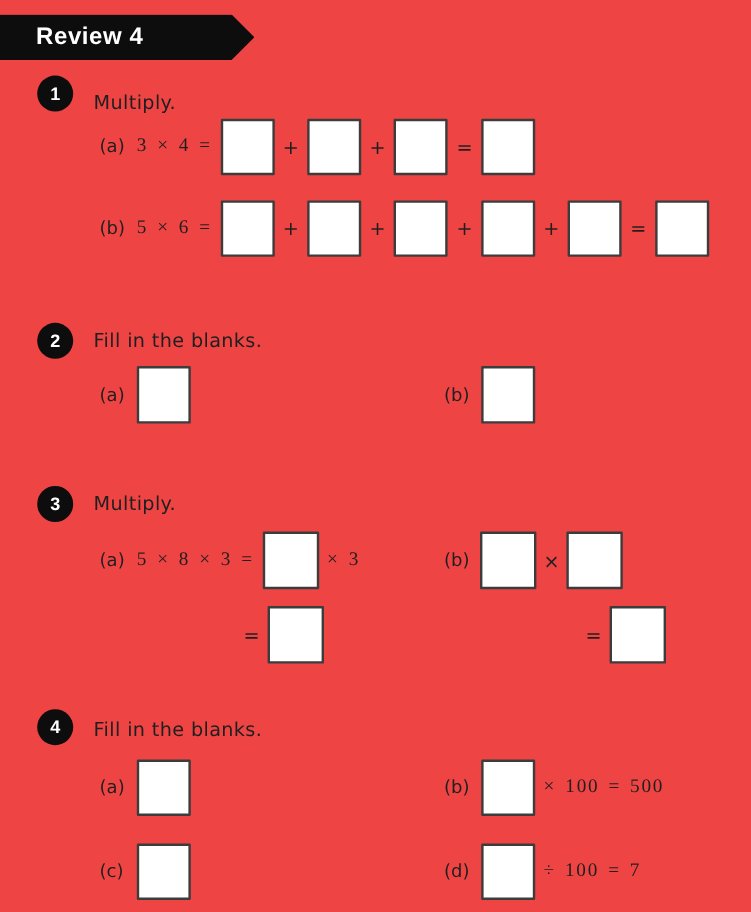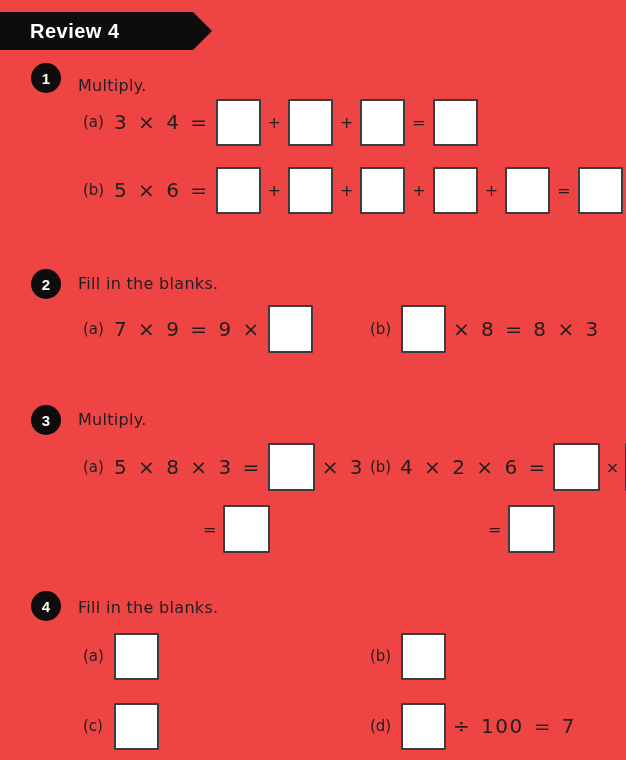--- a/index.html
+++ b/index.html
@@ -44,21 +44,21 @@
   .instr.i2 { top:274px; }
   .instr.i3 { top:410px; }
   .instr.i4 { top:598px; }
 
   
   .row {
     position:absolute; display:flex; align-items:center;
     column-gap:7px; height:48px; white-space:nowrap;
   }
   .lbl { width:24px; flex:none; font-size:15px; }
-  .eq  { font-size:20px; letter-spacing:1.5px; word-spacing:2px; }
+  .eq  { font-size:16px; letter-spacing:1.5px; word-spacing:2px;font-family:Liberation Serif, serif; }
   .op  { font-size:16px; }
   .box {
     flex:none; box-sizing:border-box;
     width:45px; height:47px; background:#ffffff;
     border:2px solid #3c3c3c; border-radius:1px;
   }
   .box.tall { height:48px; }
   .box.w47 { width:47px; }
 
   .r-q1a  { top:98px;  left:83px; }
@@ -116,49 +116,46 @@
     <span class="box"></span>
   </div>
 
   <div class="badge b2">
     <span>2</span>
   </div>
   <div class="instr i2">Fill in the blanks.</div>
 
   <div class="row r-q2a">
     <span class="lbl">(a)</span>
-    <span class="eq">7 × 9 = 9 ×</span>
     <span class="box tall"></span>
   </div>
 
   <div class="row r-q2b">
     <span class="lbl">(b)</span>
     <span class="box tall"></span>
-    <span class="eq">× 8 = 8 × 3</span>
   </div>
 
   <div class="badge b3">
     <span>3</span>
   </div>
   <div class="instr i3">Multiply.</div>
 
   <div class="row r-q3a1">
     <span class="lbl">(a)</span>
     <span class="eq">5 × 8 × 3 =</span>
     <span class="box tall w47"></span>
     <span class="eq">× 3</span>
   </div>
   <div class="row r-q3a2">
     <span class="op">=</span>
     <span class="box tall w47"></span>
   </div>
 
   <div class="row r-q3b1">
     <span class="lbl">(b)</span>
-    <span class="eq">4 × 2 × 6 =</span>
     <span class="box tall w47"></span>
     <span class="op">×</span>
     <span class="box tall w47"></span>
   </div>
   <div class="row r-q3b2">
     <span class="op">=</span>
     <span class="box tall w47"></span>
   </div>
 
   <div class="badge b4">
@@ -166,20 +163,21 @@
   </div>
   <div class="instr i4">Fill in the blanks.</div>
 
   <div class="row r-q4a">
     <span class="lbl">(a)</span>
     <span class="box"></span>
   </div>
   <div class="row r-q4b">
     <span class="lbl">(b)</span>
     <span class="box"></span>
+    <span class="eq">× 100 = 500</span>
   </div>
   <div class="row r-q4c">
     <span class="lbl">(c)</span>
     <span class="box"></span>
   </div>
   <div class="row r-q4d">
     <span class="lbl">(d)</span>
     <span class="box"></span>
     <span class="eq">÷ 100 = 7</span>
   </div>

